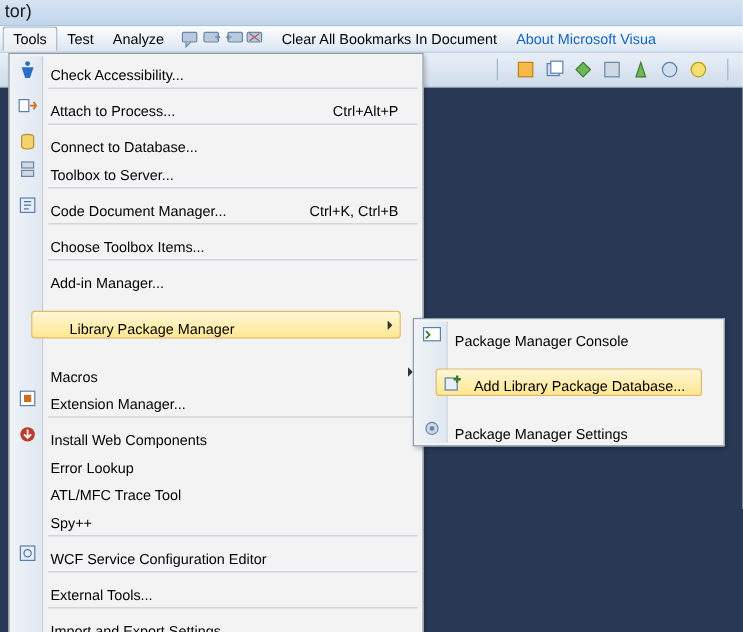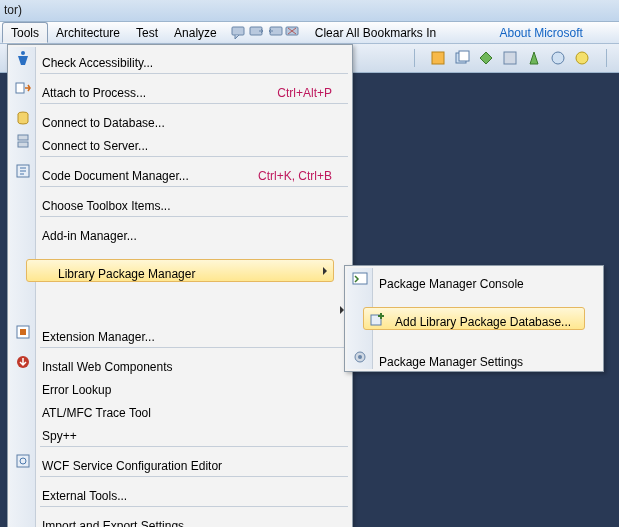--- a/index.html
+++ b/index.html
@@ -11,21 +11,21 @@
     overflow: hidden;
     background: #fff;
     position: relative;
     color: #000;
   }
   .titlebar-frag {
     height: 22px;
     background: linear-gradient(#d7e4f2, #c0d5ec);
     border-bottom: 1px solid #9db5cd;
     padding-left: 4px;
-    font-size: 12px;
+    font-size: 15px;
     line-height: 20px;
     color: #1a1a1a;
   }
   .menubar {
     height: 22px;
     background: linear-gradient(#fdfdfe, #dbe6f3);
     border-bottom: 1px solid #a8bdd4;
     display: flex;
     align-items: stretch;
     padding: 0 2px;
@@ -83,21 +83,21 @@
   }
   .dd-item {
     position:relative;
     display:flex; align-items:flex-end;
     height:23px;
     padding-left: 32px;
     padding-right: 18px;
     cursor:default;
   }
   .dd-item .label { flex:1; white-space:nowrap; }
-  .dd-item .shortcut { color:#be185d; }
+  .dd-item .shortcut { color:#000000; }
   .dd-item.highlight {
     background: linear-gradient(#fff7d6,#ffe790);
     border:1px solid #e5b860;
     border-radius:3px;
     margin: 16px; height:23px; padding-left:31px; padding-right:17px;
   }
   .dd-sep {
     height:1px; margin:3px 2px 3px 30px; background:#c5ced9;
   }
   .dd-arrow {
@@ -125,21 +125,20 @@
   
   .ic { width:16px; height:16px; display:inline-block; }
 </style>
 </head>
 <body>
 
 <div class="titlebar-frag">tor)</div>
 
 <div class="menubar">
   <div class="menu-item open">Tools</div>
-  <div class="menu-item">Architecture</div>
   <div class="menu-item">Test</div>
   <div class="menu-item">Analyze</div>
   <div class="menu-icon-cluster">
     <svg class="mi-small" viewBox="0 0 16 16">
         <rect x="1" y="2" width="12" height="8" rx="1" fill="#b9c9de" stroke="#6a86a8"></rect>
         <path d="M4 10 L4 14 L8 10" fill="#b9c9de" stroke="#6a86a8"></path>
       </svg>
     <svg class="mi-small" viewBox="0 0 16 16">
         <rect x="1" y="2" width="12" height="8" rx="1" fill="#b9c9de" stroke="#6a86a8"></rect>
         <path d="M10 6 L14 6 M12 4 L14 6 L12 8" stroke="#6a86a8" fill="none"></path>
@@ -234,21 +233,21 @@
         <ellipse cx="8" cy="4" rx="5" ry="2" fill="#f3d36b" stroke="#b8912a"></ellipse>
         <path d="M3 4 V12 A5 2 0 0 0 13 12 V4" fill="#f3d36b" stroke="#b8912a"></path>
       </svg>
     <span class="label">Connect to Database...</span>
   </div>
   <div class="dd-item">
     <svg class="dd-icon" viewBox="0 0 16 16">
         <rect x="3" y="2" width="10" height="5" fill="#cfd8e3" stroke="#6a86a8"></rect>
         <rect x="3" y="9" width="10" height="5" fill="#cfd8e3" stroke="#6a86a8"></rect>
       </svg>
-    <span class="label">Connect to Server...</span>
+    <span class="label">Toolbox to Server...</span>
   </div>
   <div class="dd-sep"></div>
 
   <div class="dd-item">
     <svg class="dd-icon" viewBox="0 0 16 16">
         <rect x="2" y="2" width="12" height="12" fill="#e7eef7" stroke="#5d7fa7"></rect>
         <path d="M5 5h6M5 8h6M5 11h4" stroke="#4a77ab"></path>
       </svg>
     <span class="label">Code Document Manager...</span>
     <span class="shortcut">Ctrl+K, Ctrl+B</span>
@@ -263,20 +262,21 @@
   <div class="dd-item">
     <span class="label">Add-in Manager...</span>
   </div>
 
   <div class="dd-item highlight">
     <span class="label">Library Package Manager</span>
     <span class="dd-arrow"></span>
   </div>
 
   <div class="dd-item">
+    <span class="label">Macros</span>
     <span class="dd-arrow"></span>
   </div>
 
   <div class="dd-item">
     <svg class="dd-icon" viewBox="0 0 16 16">
         <rect x="2" y="2" width="12" height="12" fill="#fff" stroke="#5d7fa7"></rect>
         <rect x="5" y="5" width="6" height="6" fill="#d06b1d"></rect>
       </svg>
     <span class="label">Extension Manager...</span>
   </div>

